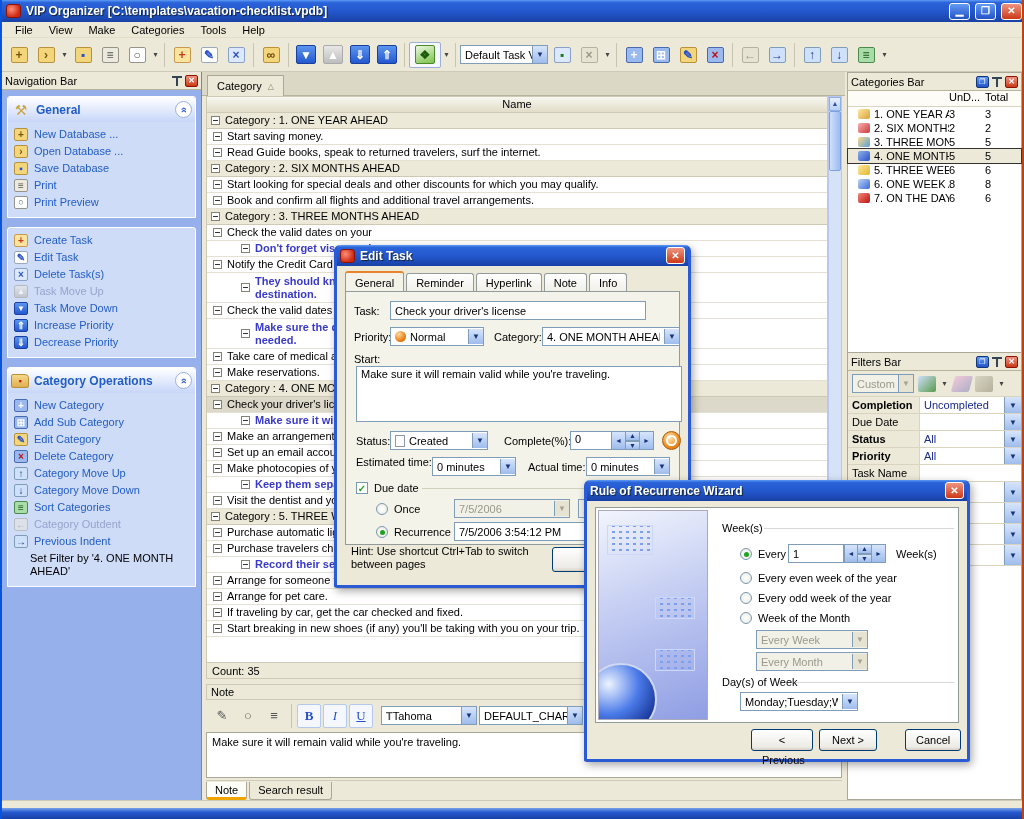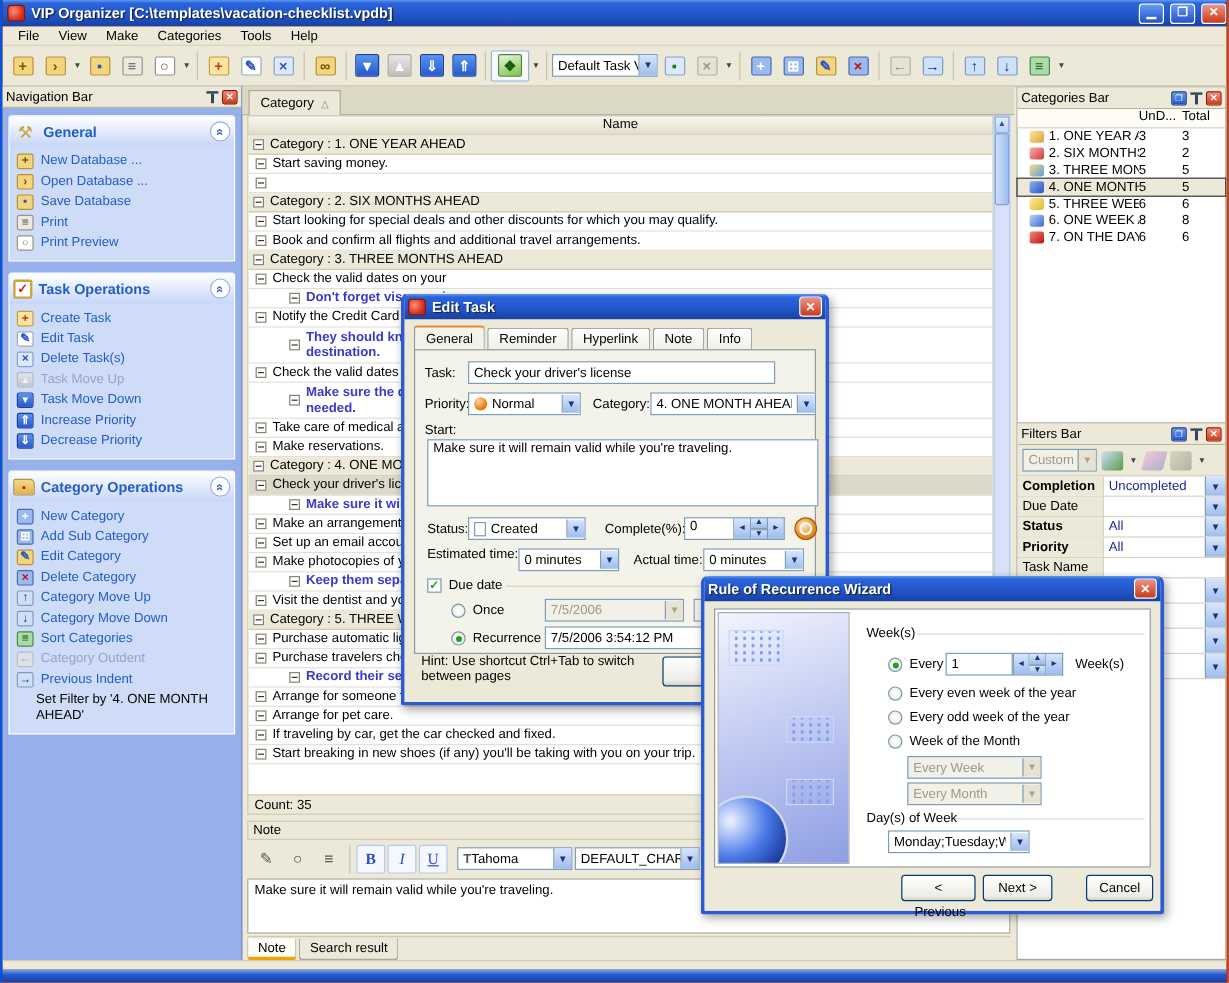--- a/index.html
+++ b/index.html
@@ -351,25 +351,20 @@
               <span class="i i-print"></span>
               <span>Print</span>
             </div>
             <div class="navitem">
               <span class="i i-prev"></span>
               <span>Print Preview</span>
             </div>
           </div>
       </div>
       <div class="navgrp">
-        <div class="navgrp-h">
-          <span class="gi gi-task"></span>
-          <span class="gt">Task Operations</span>
-          <span class="chev"></span>
-        </div>
         <div class="navitems">
 
         <div class="navitem">
               <span class="i i-tnew"></span>
               <span>Create Task</span>
             </div>
             <div class="navitem">
               <span class="i i-tedit"></span>
               <span>Edit Task</span>
             </div>
@@ -461,20 +456,21 @@
     <div class="lr cat">
           <span class="exp"></span>
           <span>Category : 1. ONE YEAR AHEAD</span>
         </div>
         <div class="lr task">
           <span class="exp"></span>
           <span>Start saving money.</span>
         </div>
         <div class="lr task">
           <span class="exp"></span>
+          <span>Read Guide books, speak to returned travelers, surf the internet.</span>
         </div>
         <div class="lr cat">
           <span class="exp"></span>
           <span>Category : 2. SIX MONTHS AHEAD</span>
         </div>
         <div class="lr task">
           <span class="exp"></span>
           <span>Start looking for special deals and other discounts for which you may qualify.</span>
         </div>
         <div class="lr task">

